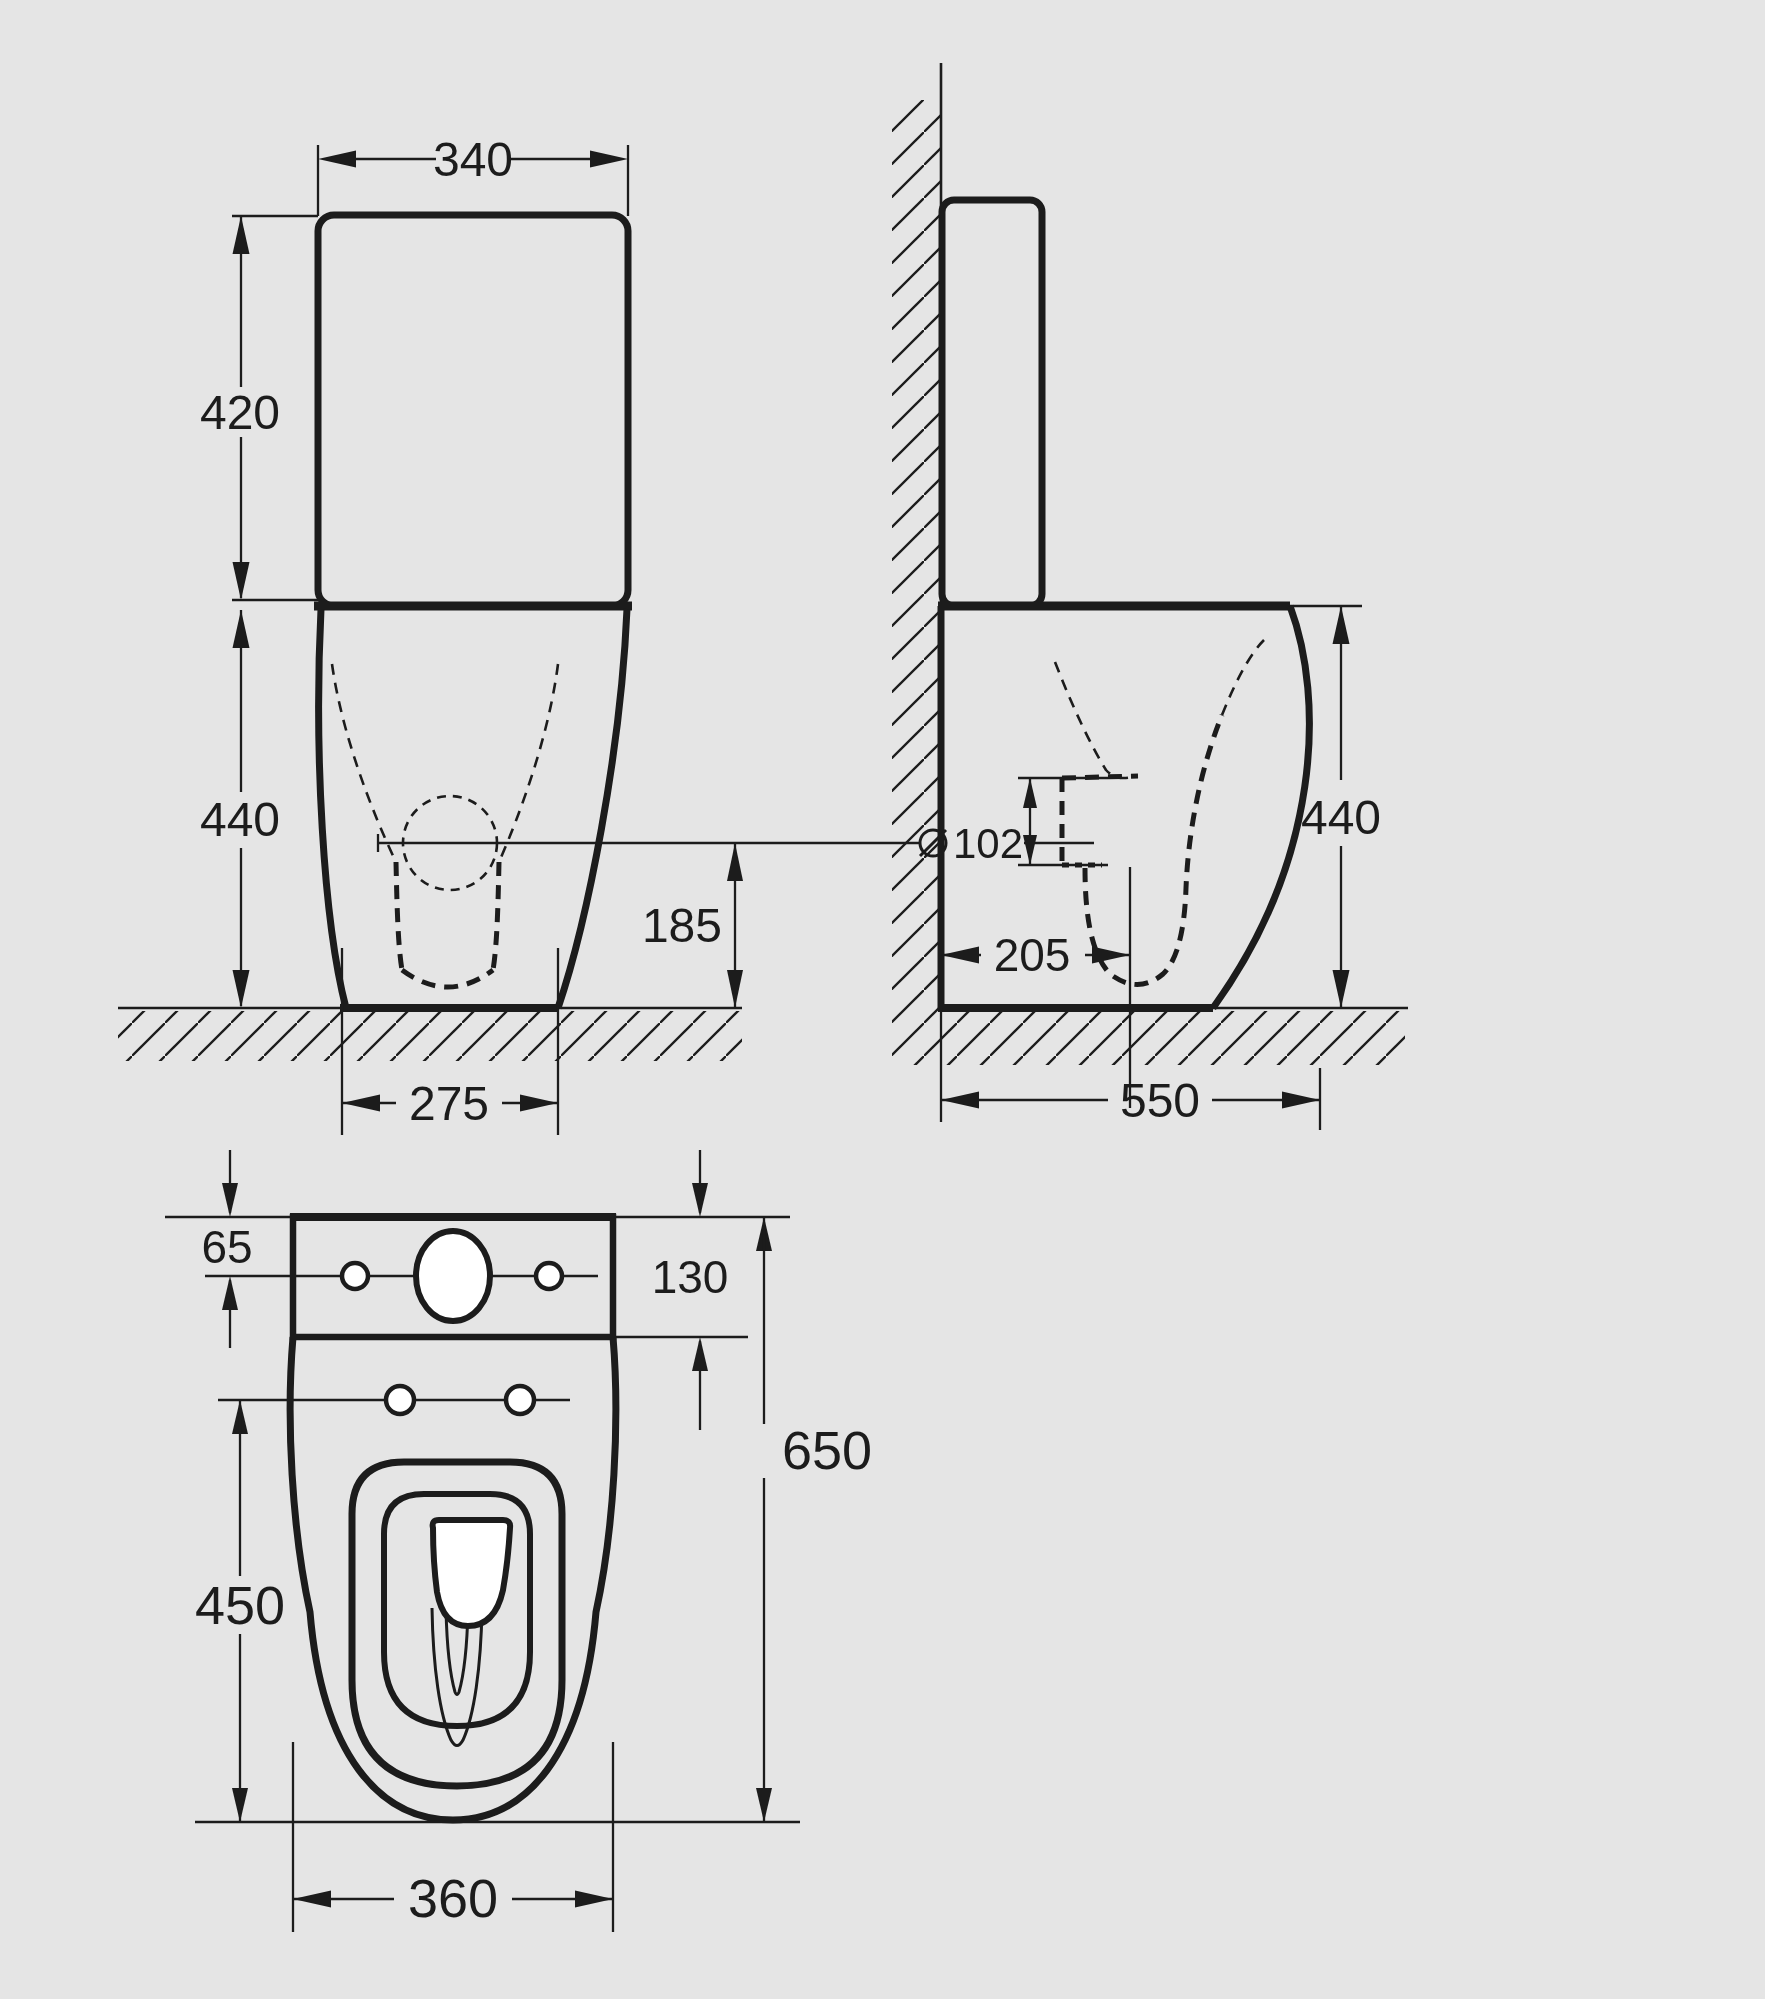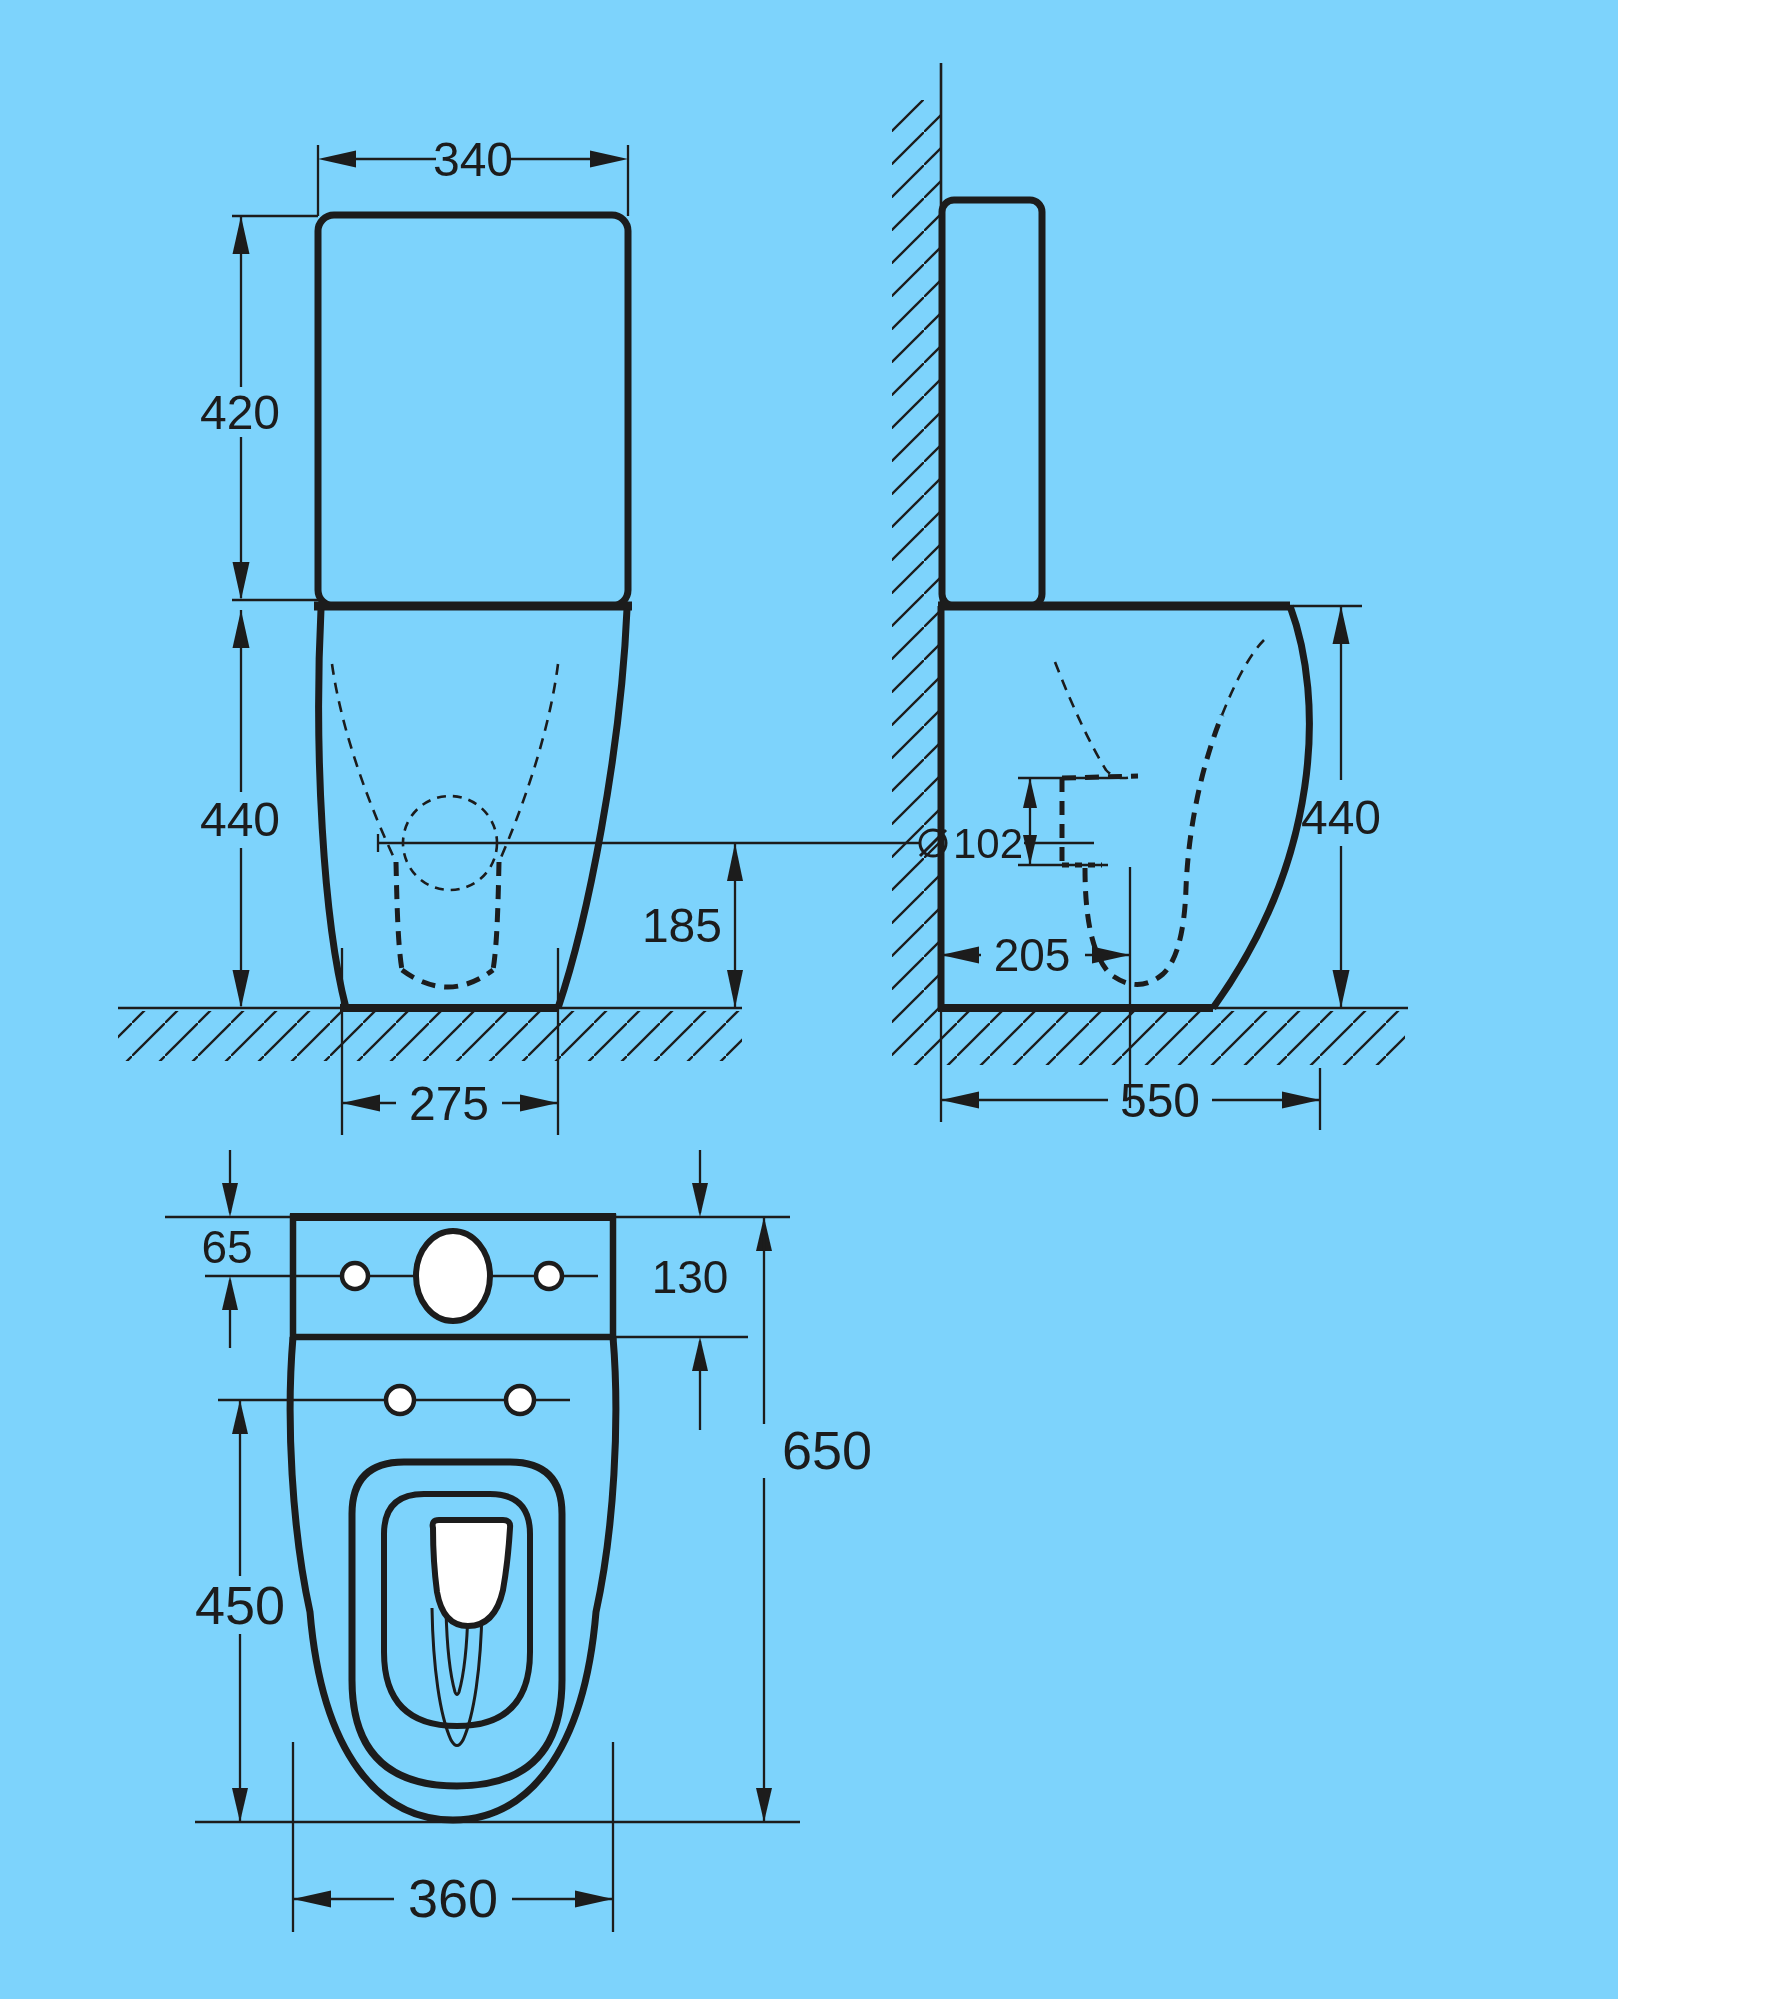--- a/index.html
+++ b/index.html
@@ -1,16 +1,16 @@
 <!DOCTYPE html>
 <html><head>
 <meta charset="utf-8">
 <style>
   html,body{margin:0;padding:0;background:#ffffff;}
-  .page{width:1618px;height:1999px;background:#7dd3fc;position:relative;overflow:hidden;}
+  .page{width:1765px;height:1999px;background:#e5e5e5;position:relative;overflow:hidden;}
   svg{display:block;}
   .ln{stroke:#1c1c1c;fill:none;stroke-linecap:butt;}
   .w7{stroke-width:7;}
   .w9{stroke-width:9;}
   .w8{stroke-width:8;}
   .w2{stroke-width:2.3;}
   .w26{stroke-width:2.6;}
   .w3{stroke-width:3;}
   .w45{stroke-width:4.5;}
   .dashT{stroke-width:2.6;stroke-dasharray:11 8;}

